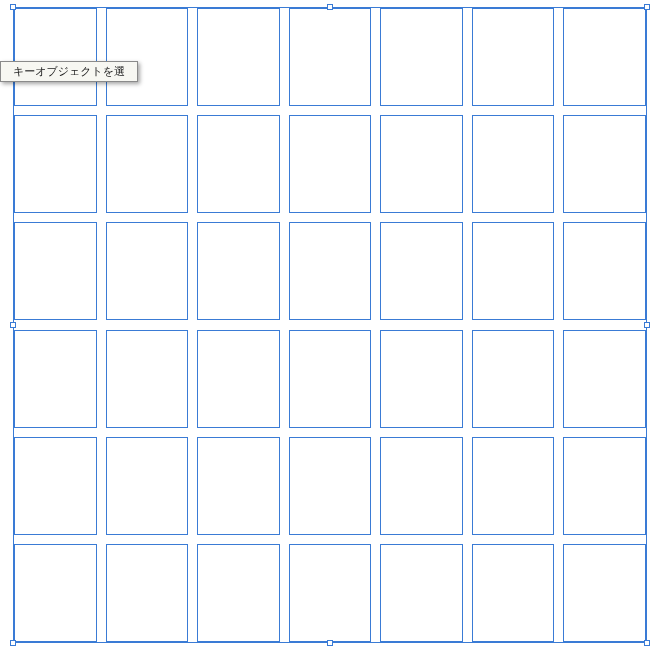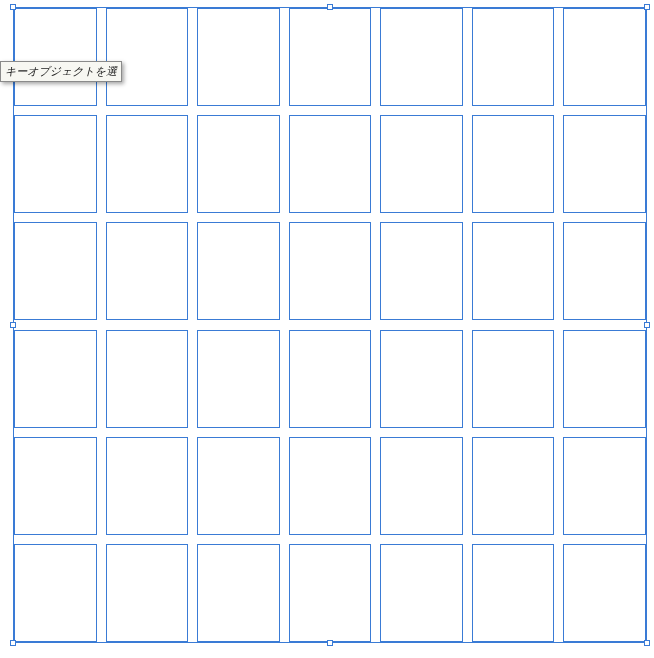--- a/index.html
+++ b/index.html
@@ -40,24 +40,23 @@
     box-sizing: border-box;
     background: #ffffff;
   }
   .tooltip {
     position: absolute;
     background: #f7f7f2;
     border: 1px solid #8a8a8a;
     box-shadow: 2px 2px 4px rgba(0,0,0,0.35);
     font-size: 11px;
     color: #222;
-    padding: 3px 4px;
+    padding: 3px 12px;
     white-space: nowrap;
     line-height: 1.2;
-    font-style: italic;
   }
 </style>
 </head>
 <body>
 
 <div class="canvas">
 
   <div class="bbox" style="left: 13px; top: 7px; width: 634px; height: 636px;"></div>
 
 <div class="cell" style="left: 14px; top: 8px; width: 82.5714px; height: 98.1667px;"></div>

